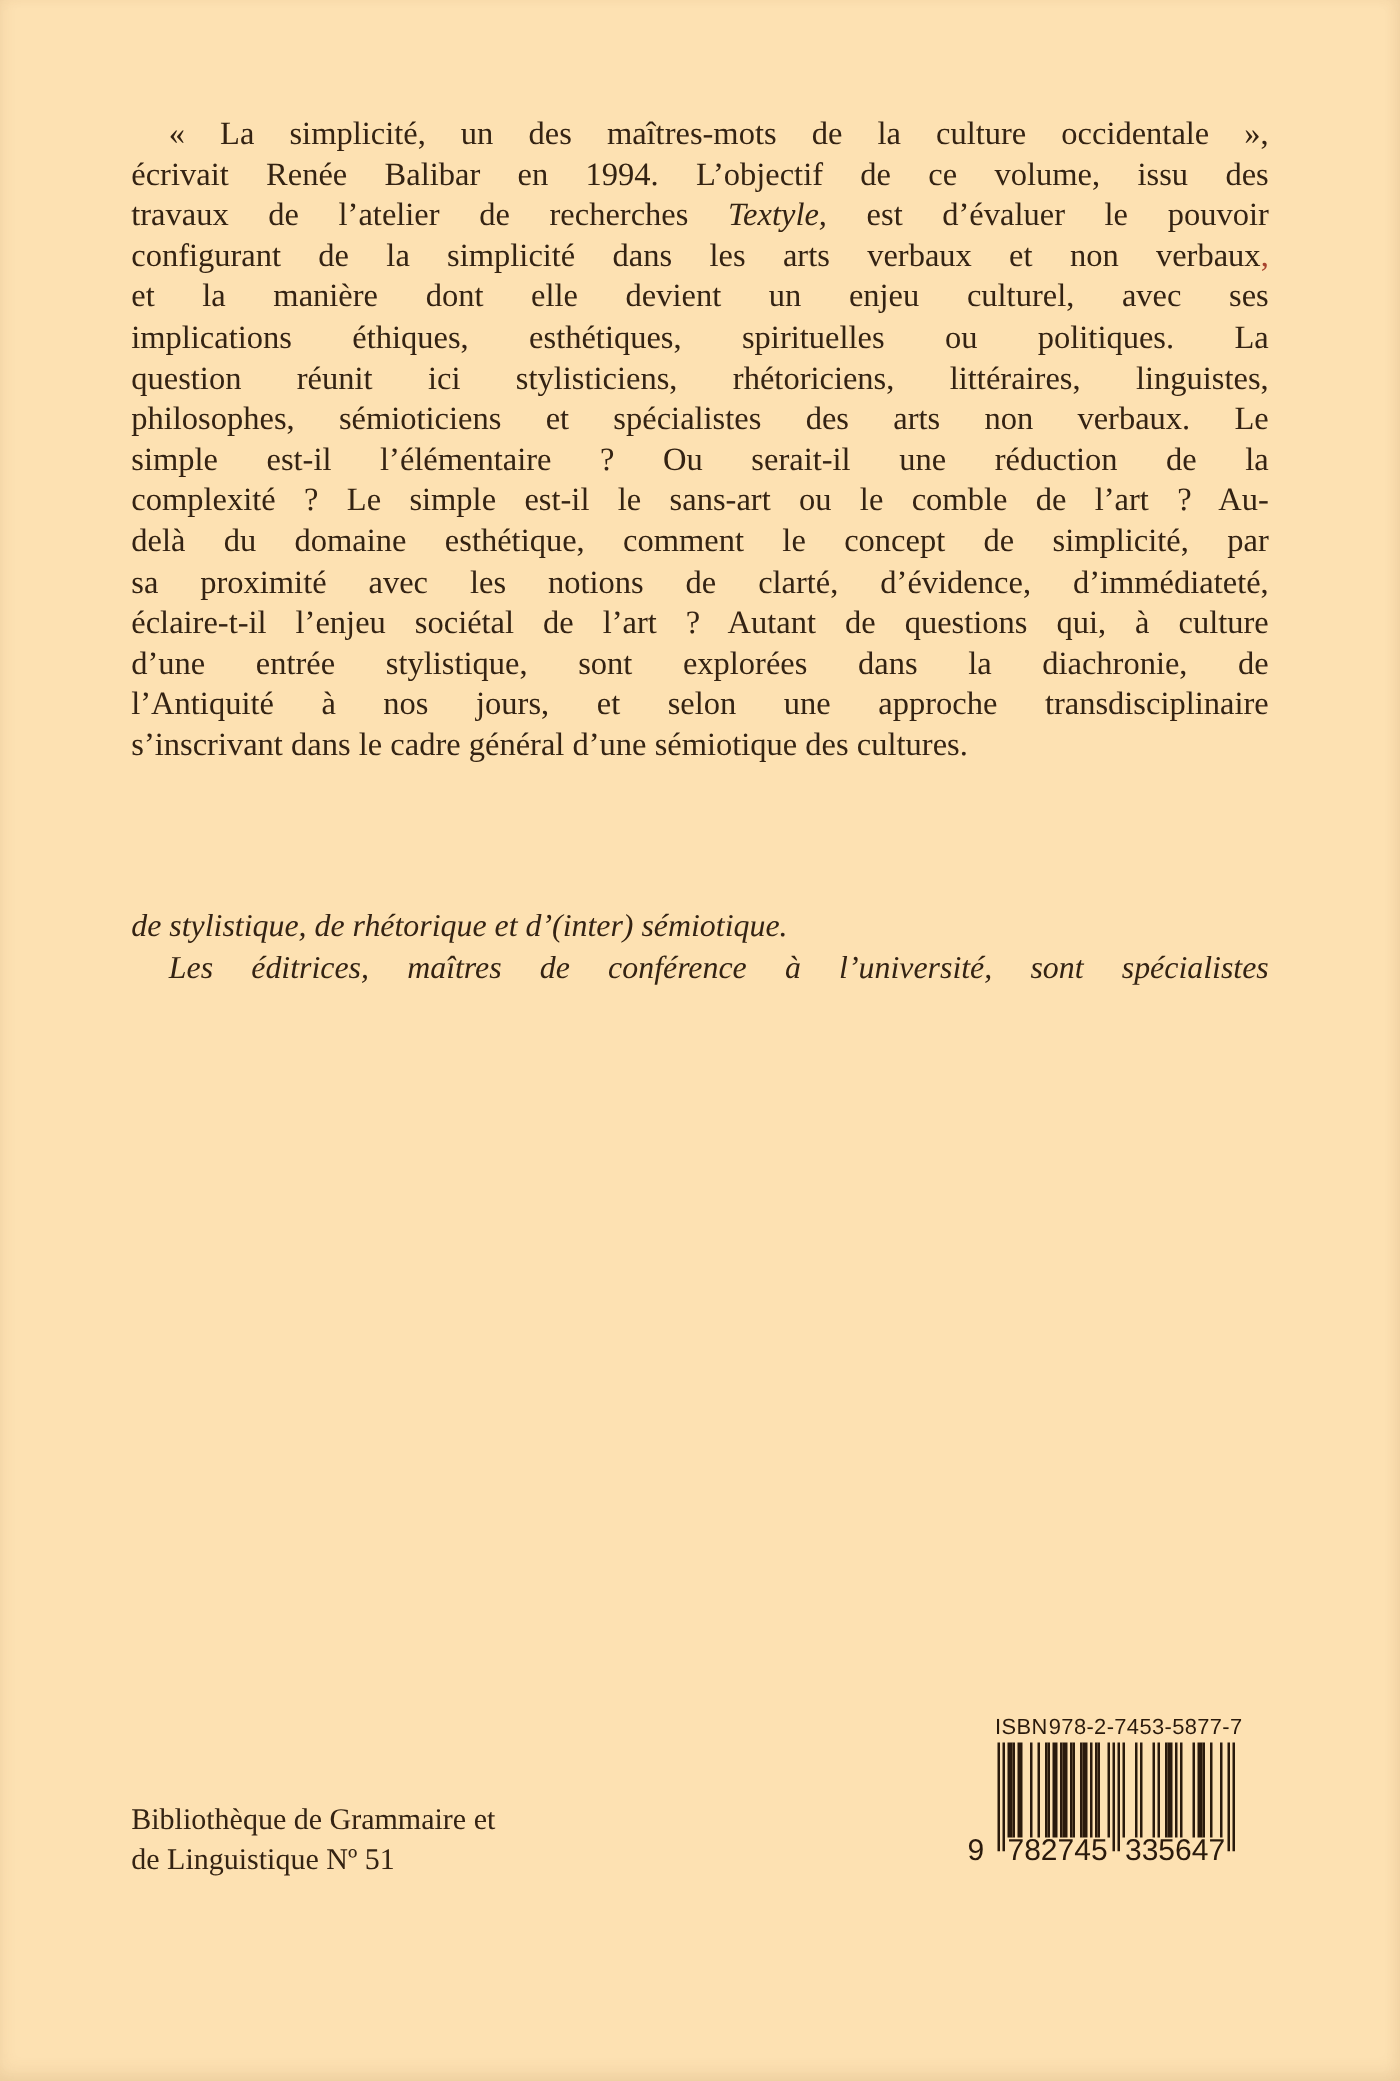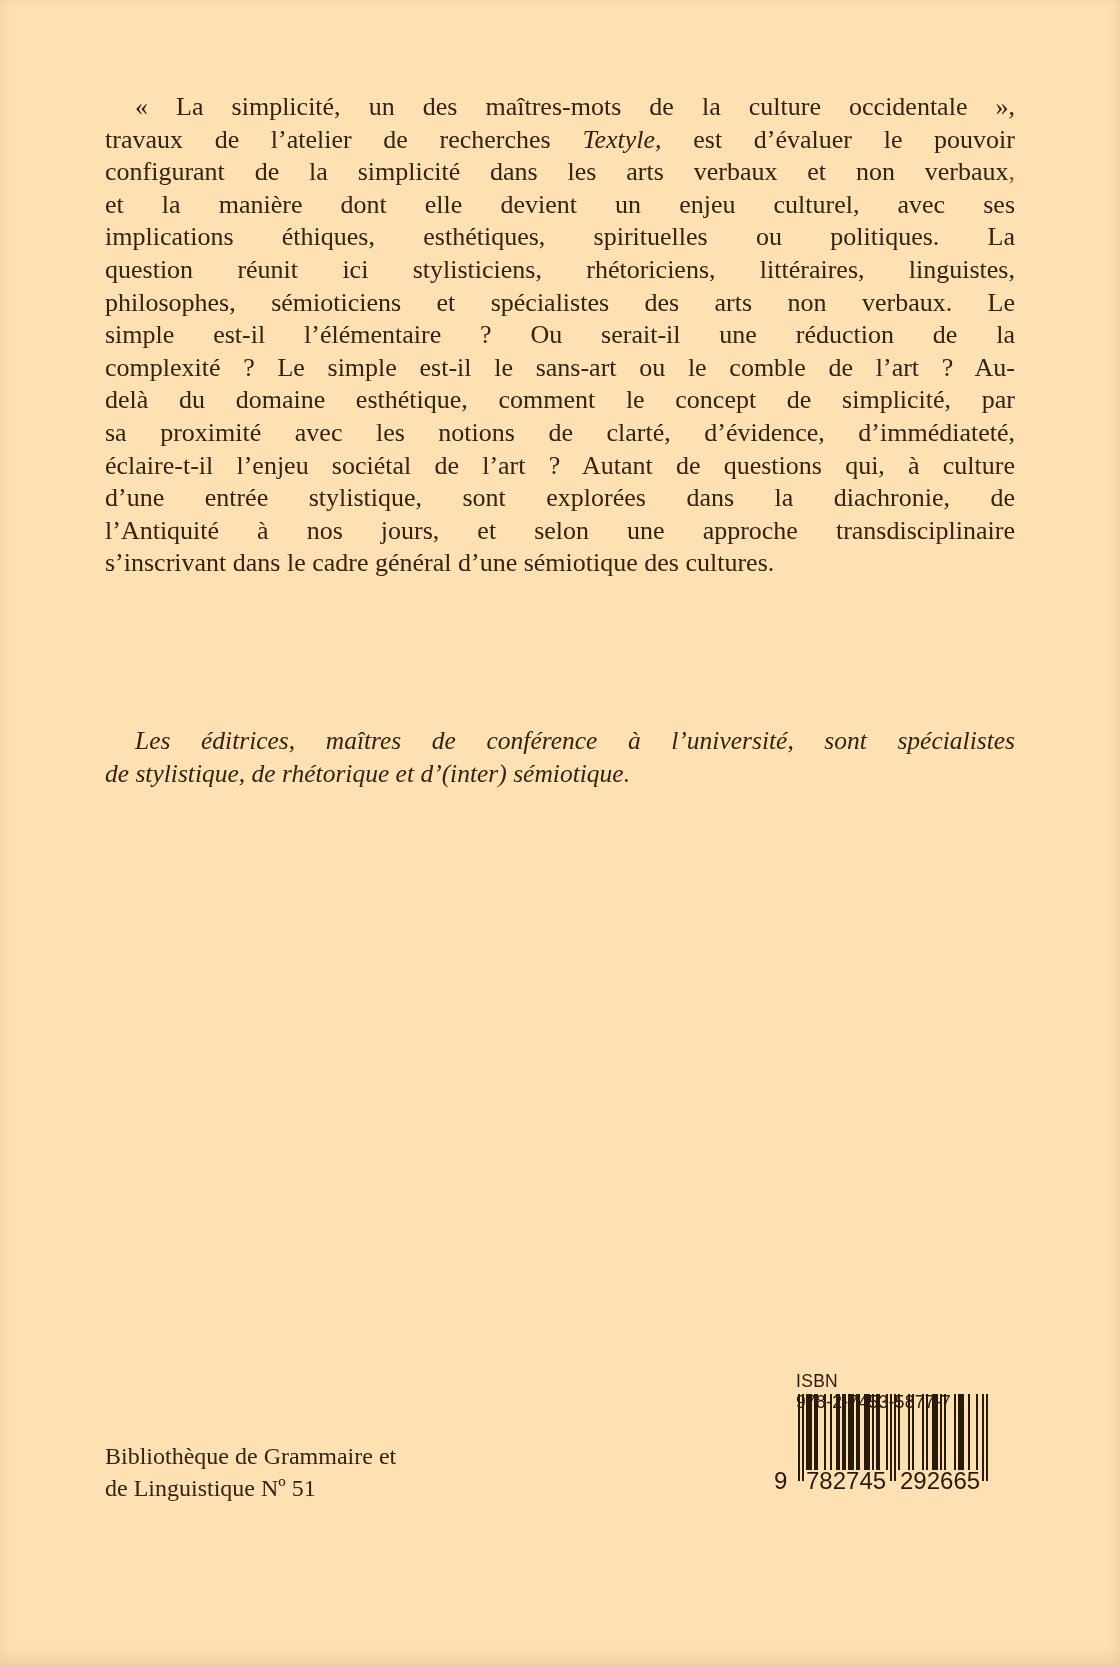--- a/index.html
+++ b/index.html
@@ -43,21 +43,20 @@
   .collection{
     position:absolute;left:105px;top:1441px;
     font-size:24px;line-height:31.5px;
   }
   .isbn-line{
     position:absolute;left:796px;top:1371px;width:198px;
     display:flex;justify-content:space-between;align-items:baseline;
     font-family:"Liberation Sans","DejaVu Sans",sans-serif;
     font-size:17.5px;letter-spacing:.3px;color:var(--ink2);
     white-space:nowrap;
-    flex-direction:column;
   }
   .barcode{position:absolute;left:798px;top:1394px;width:190px;height:87px;}
   .bar{position:absolute;top:0;width:2px;height:76px;background:var(--ink2);}
   .bar.guard{height:87px;}
   .bc-digit{
     position:absolute;top:1469px;
     font-family:"Liberation Sans","DejaVu Sans",sans-serif;
     font-size:24px;line-height:24px;color:var(--ink2);
     white-space:nowrap;
   }
@@ -65,39 +64,40 @@
   .bc-digit.g1{left:806px;}
   .bc-digit.g2{left:900px;}
 </style>
 </head>
 <body>
 
 <div class="page">
 
   <main class="synopsis">
       <div class="tline indent"><span>« La simplicité, un des maîtres-mots de la culture occidentale »,</span></div>
+      <div class="tline"><span>écrivait Renée Balibar en 1994. L’objectif de ce volume, issu des</span></div>
       <div class="tline"><span>travaux de l’atelier de recherches </span><span class="seg-italic">Textyle,</span><span> est d’évaluer le pouvoir</span></div>
       <div class="tline"><span>configurant de la simplicité dans les arts verbaux et non verbaux</span><span class="seg-red">,</span></div>
       <div class="tline"><span>et la manière dont elle devient un enjeu culturel, avec ses</span></div>
       <div class="tline"><span>implications éthiques, esthétiques, spirituelles ou politiques. La</span></div>
       <div class="tline"><span>question réunit ici stylisticiens, rhétoriciens, littéraires, linguistes,</span></div>
       <div class="tline"><span>philosophes, sémioticiens et spécialistes des arts non verbaux. Le</span></div>
       <div class="tline"><span>simple est-il l’élémentaire ? Ou serait-il une réduction de la</span></div>
       <div class="tline"><span>complexité ? Le simple est-il le sans-art ou le comble de l’art ? Au-</span></div>
       <div class="tline"><span>delà du domaine esthétique, comment le concept de simplicité, par</span></div>
       <div class="tline"><span>sa proximité avec les notions de clarté, d’évidence, d’immédiateté,</span></div>
       <div class="tline"><span>éclaire-t-il l’enjeu sociétal de l’art ? Autant de questions qui, à culture</span></div>
       <div class="tline"><span>d’une entrée stylistique, sont explorées dans la diachronie, de</span></div>
       <div class="tline"><span>l’Antiquité à nos jours, et selon une approche transdisciplinaire</span></div>
       <div class="tline last"><span>s’inscrivant dans le cadre général d’une sémiotique des cultures.</span></div>
     </main>
 
   <section class="editors">
+      <div class="tline last"><span>de stylistique, de rhétorique et d’(inter) sémiotique.</span></div>
       <div class="tline indent"><span>Les éditrices, maîtres de conférence à l’université, sont spécialistes</span></div>
-      <div class="tline last"><span>de stylistique, de rhétorique et d’(inter) sémiotique.</span></div>
     </section>
 
   <footer class="collection">
     <div>Bibliothèque de Grammaire et</div>
     <div>de Linguistique Nº 51</div>
   </footer>
 
   <div class="isbn-line">
     <span>ISBN</span>
     <span>978-2-7453-5877-7</span>
@@ -146,15 +146,15 @@
       <div class="bar" style="left: 162px;"></div>
       <div class="bar" style="left: 164px;"></div>
       <div class="bar" style="left: 170px;"></div>
       <div class="bar" style="left: 178px;"></div>
       <div class="bar guard" style="left: 184px;"></div>
       <div class="bar guard" style="left: 188px;"></div>
     </div>
 
   <div class="bc-digit lead">9</div>
   <div class="bc-digit g1">782745</div>
-  <div class="bc-digit g2">292665</div>
+  <div class="bc-digit g2">335647</div>
 
 </div>
 
 </body></html>

